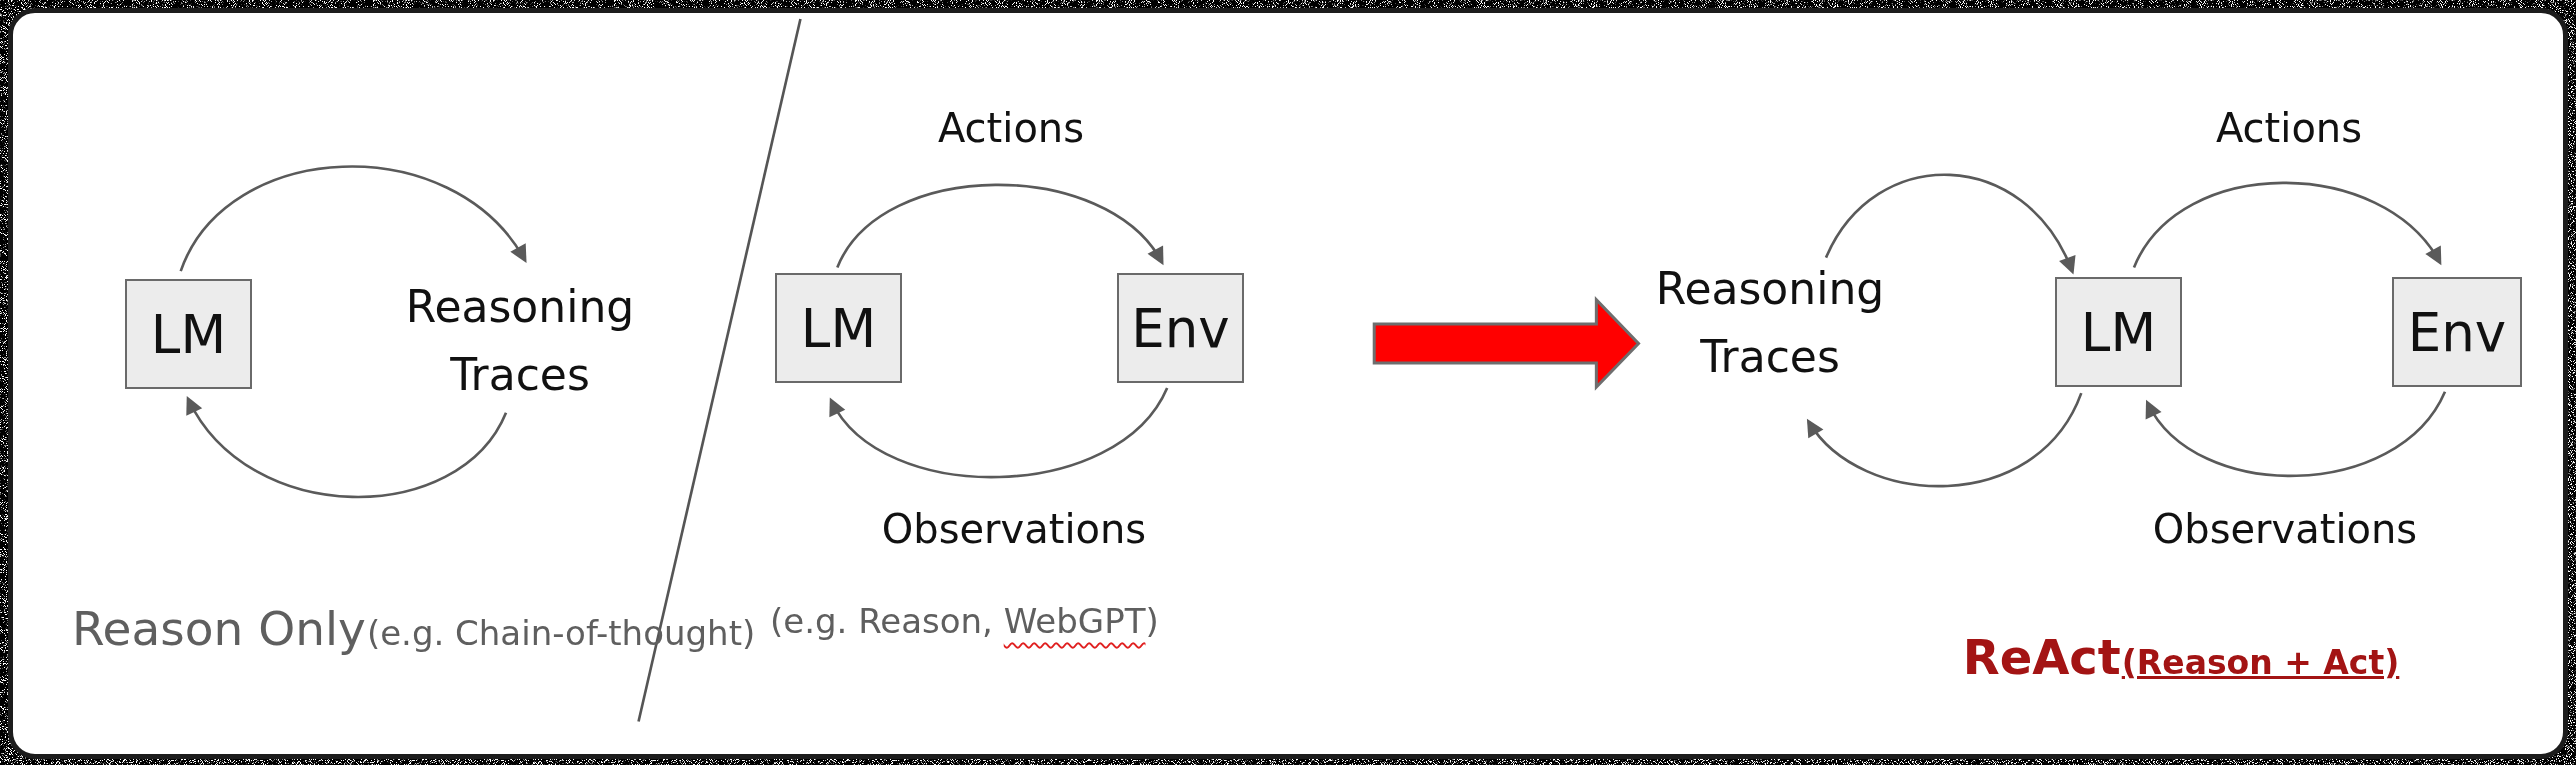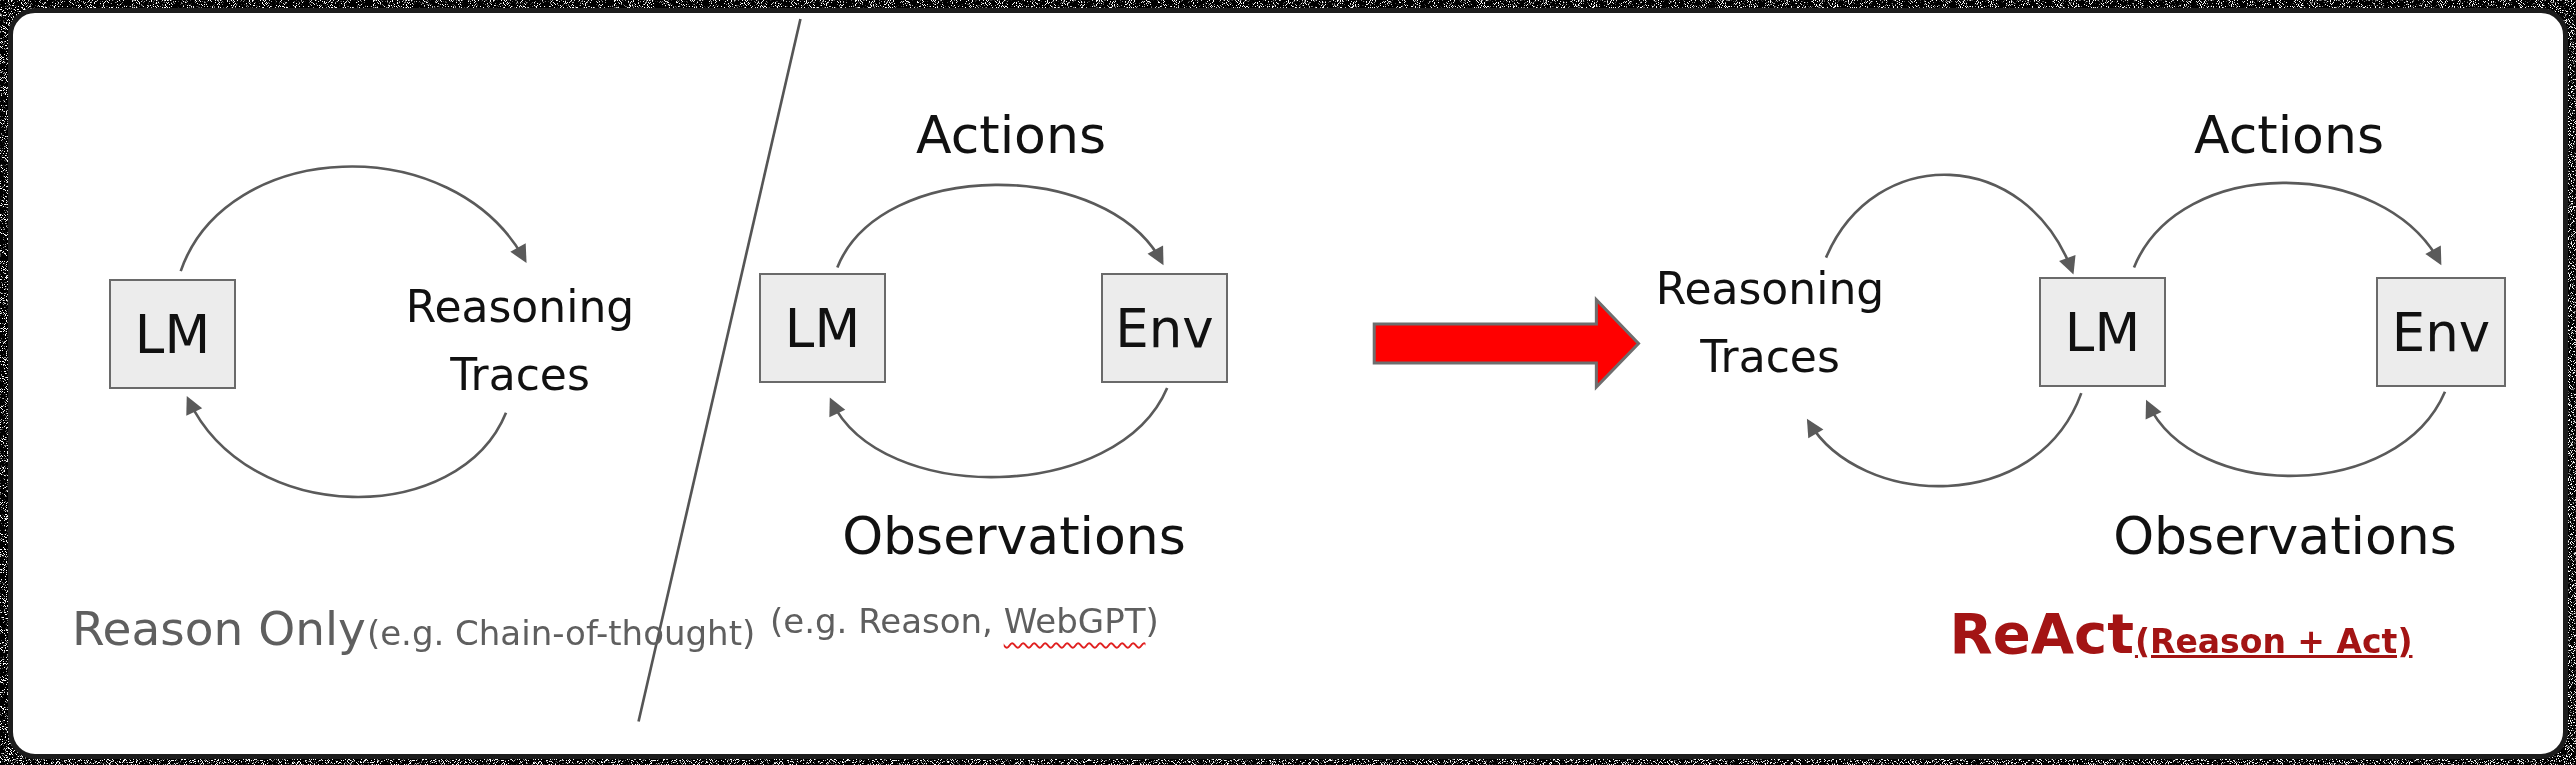--- a/index.html
+++ b/index.html
@@ -63,26 +63,27 @@
     position: absolute;
     background: var(--box-fill, #ececec);
     border: 2.3px solid var(--box-border, #6a6a6a);
     display: flex;
     align-items: center;
     justify-content: center;
     font-size: 53px;
     color: var(--label-black, #111111);
     z-index: 3;
     box-sizing: border-box;
+    margin-left: 16px;
   }
   
   .flow-label {
     position: absolute;
     transform: translateX(-50%);
-    font-size: 52px;
+    font-size: 40px;
     color: var(--label-black, #111111);
     white-space: nowrap;
     z-index: 3;
   }
   
   .trace-label {
     position: absolute;
     transform: translateX(-50%);
     text-align: center;
     font-size: 44px;
@@ -102,21 +103,21 @@
     color: var(--caption-gray, #5f5f5f);
     z-index: 3;
   }
   .cap-main { font-size: 47px; }
   .cap-detail { font-size: 34px; }
   .caption-react {
     color: var(--react-red, #a31414);
     font-weight: 700;
     transform: translateX(-50%);
   }
-  .caption-react .cap-main { font-size: 56px; }
+  .caption-react .cap-main { font-size: 48px; margin-top: 28px; }
   .caption-react .cap-detail { font-size: 33px; text-decoration: underline; }
   .misspell {
     text-decoration-line: underline;
     text-decoration-style: wavy;
     text-decoration-color: var(--squiggle-red, #e02020);
     text-decoration-thickness: 2.3px;
     text-underline-offset: 9px;
     margin-top: 36px;
   }
 </style>

